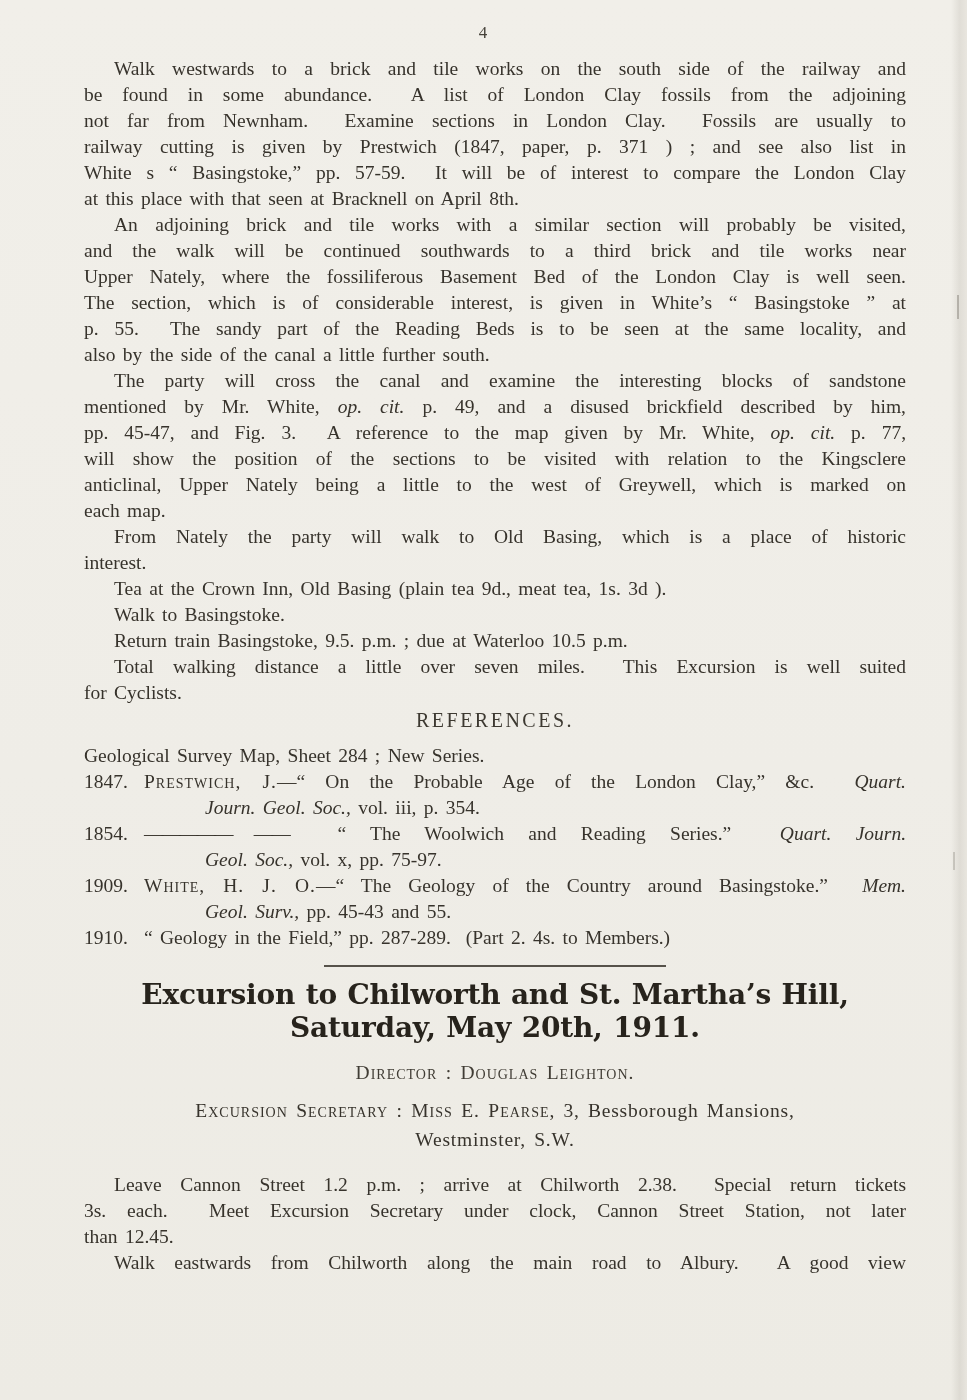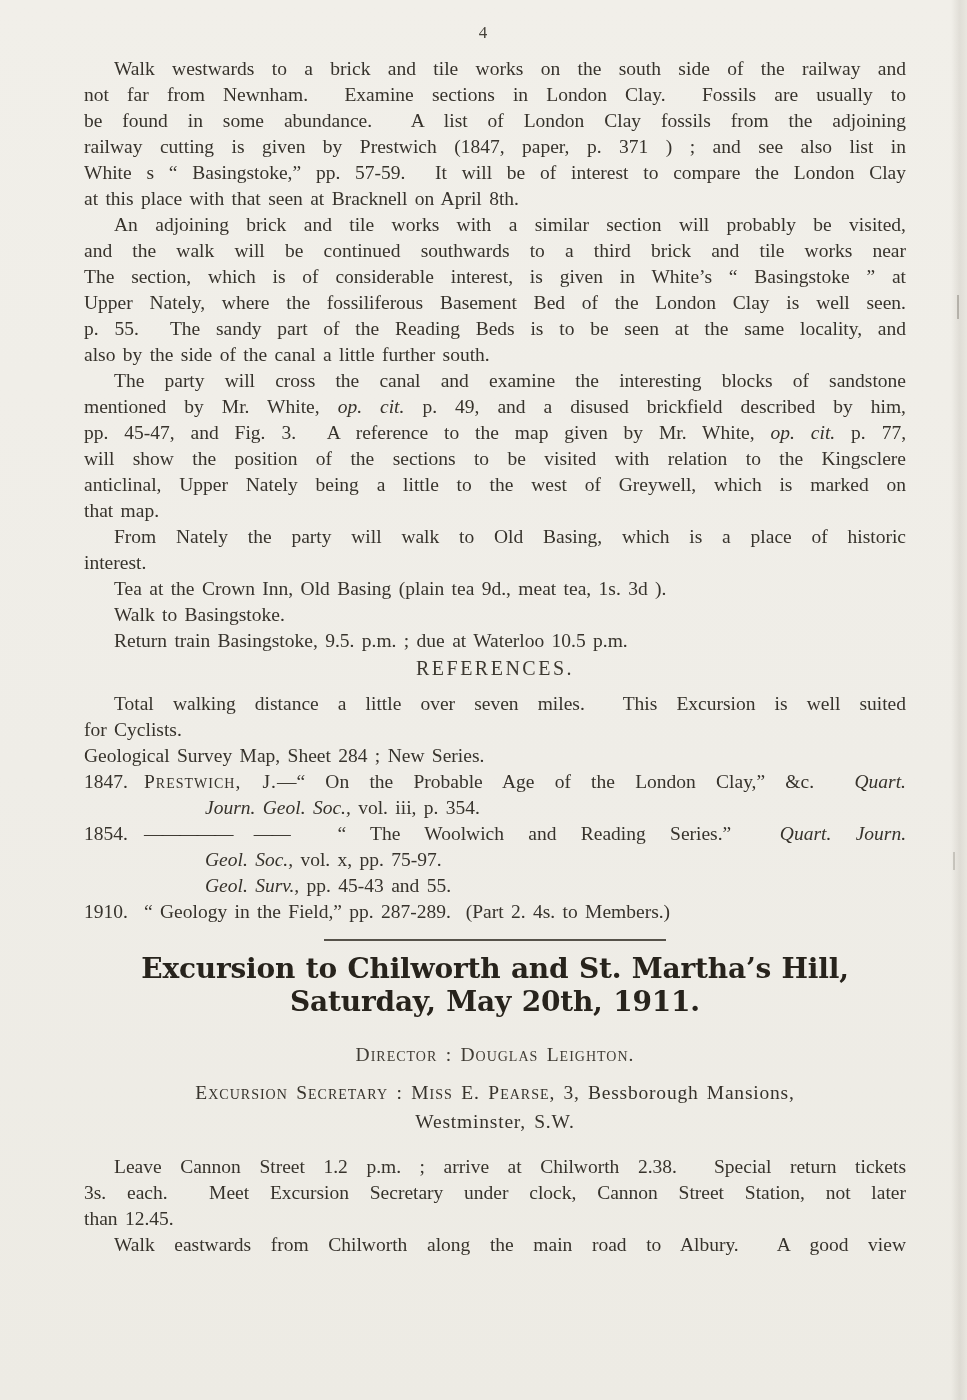--- a/index.html
+++ b/index.html
@@ -32,95 +32,96 @@
   .hang{padding-left:121px;}
   .refhead{text-align:center;margin:1px 0 10px;}
   .refhead .line{font-size:20px;letter-spacing:2.5px;color:#3d3931;}
   .rule{width:342px;height:2px;background:#56524a;margin:14px auto 11px;}
   .h1{text-align:center;}
   .h1 .line{
     font-family:"DejaVu Serif",serif;font-weight:bold;
     font-size:28px;line-height:33px;color:#27231c;
     letter-spacing:-0.2px;word-spacing:1px;
   }
-  .director{text-align:center;margin-top:24px;}
+  .director{text-align:center;margin-top:16px;}
   .director .line{font-size:19.5px;color:#403c34;}
   .secretary{text-align:center;margin-top:10px;margin-bottom:12px;letter-spacing:0.8px;}
   .secretary .line{line-height:29px;}
   
   #edge-shade{
     position:absolute;top:0;right:0;width:16px;height:100%;
     background:linear-gradient(to right,rgba(0,0,0,0),rgba(125,118,106,0.14) 55%,rgba(232,229,222,0.9));
     pointer-events:none;
   }
   #edge-mark-1{position:absolute;top:295px;right:8px;width:2px;height:24px;background:rgba(95,90,80,0.35);}
   #edge-mark-2{position:absolute;top:852px;right:12px;width:2px;height:18px;background:rgba(95,90,80,0.25);}
 </style>
 </head>
 <body>
 
 <div id="sheet">
   <div id="page-number">4</div>
   <div id="text-col">
       <div class="block para">
         <div class="line j ind"><span>Walk westwards to a brick and tile works on the south side of the railway and</span></div>
+        <div class="line j"><span>be found in some abundance.&nbsp; A list of London Clay fossils from the adjoining</span></div>
         <div class="line j"><span>not far from Newnham.&nbsp; Examine sections in London Clay.&nbsp; Fossils are usually to</span></div>
-        <div class="line j"><span>be found in some abundance.&nbsp; A list of London Clay fossils from the adjoining</span></div>
         <div class="line j"><span>railway cutting is given by Prestwich (1847, paper, p. 371 ) ; and see also list in</span></div>
         <div class="line j"><span>White s “ Basingstoke,” pp. 57-59.&nbsp; It will be of interest to compare the London Clay</span></div>
         <div class="line"><span>at this place with that seen at Bracknell on April 8th.</span></div>
       </div>
       <div class="block para">
         <div class="line j ind"><span>An adjoining brick and tile works with a similar section will probably be visited,</span></div>
         <div class="line j"><span>and the walk will be continued southwards to a third brick and tile works near</span></div>
+        <div class="line j"><span>Upper Nately, where the fossiliferous Basement Bed of the London Clay is well seen.</span></div>
         <div class="line j"><span>The section, which is of considerable interest, is given in White’s “ Basingstoke ” at</span></div>
-        <div class="line j"><span>Upper Nately, where the fossiliferous Basement Bed of the London Clay is well seen.</span></div>
         <div class="line j"><span>p. 55.&nbsp; The sandy part of the Reading Beds is to be seen at the same locality, and</span></div>
         <div class="line"><span>also by the side of the canal a little further south.</span></div>
       </div>
       <div class="block para">
         <div class="line j ind"><span>The party will cross the canal and examine the interesting blocks of sandstone</span></div>
         <div class="line j"><span>mentioned by Mr. White, </span><span class="i">op. cit.</span><span> p. 49, and a disused brickfield described by him,</span></div>
         <div class="line j"><span>pp. 45-47, and Fig. 3.&nbsp; A reference to the map given by Mr. White, </span><span class="i">op. cit.</span><span> p. 77,</span></div>
         <div class="line j"><span>will show the position of the sections to be visited with relation to the Kingsclere</span></div>
         <div class="line j"><span>anticlinal, Upper Nately being a little to the west of Greywell, which is marked on</span></div>
-        <div class="line"><span>that map.</span></div>
+        <div class="line"><span>each map.</span></div>
       </div>
       <div class="block para">
         <div class="line j ind"><span>From Nately the party will walk to Old Basing, which is a place of historic</span></div>
         <div class="line"><span>interest.</span></div>
       </div>
       <div class="block para">
         <div class="line ind"><span>Tea at the Crown Inn, Old Basing (plain tea 9d., meat tea, 1s. 3d ).</span></div>
       </div>
       <div class="block para">
         <div class="line ind"><span>Walk to Basingstoke.</span></div>
       </div>
       <div class="block para">
         <div class="line ind"><span>Return train Basingstoke, 9.5. p.m. ; due at Waterloo 10.5 p.m.</span></div>
       </div>
-      <div class="block refhead">
-        <div class="line"><span>REFERENCES.</span></div>
-      </div>
       <div class="block para">
         <div class="line j ind"><span>Total walking distance a little over seven miles.&nbsp; This Excursion is well suited</span></div>
         <div class="line"><span>for Cyclists.</span></div>
+      </div>
+      <div class="block refhead">
+        <div class="line"><span>REFERENCES.</span></div>
       </div>
       <div class="block para">
         <div class="line"><span>Geological Survey Map, Sheet 284 ; New Series.</span></div>
       </div>
       <div class="block ref">
         <div class="line j"><span class="year">1847.</span><span class="sc">Prestwich, J.</span><span>—“ On the Probable Age of the London Clay,” &amp;c.&nbsp; </span><span class="i">Quart.</span></div>
         <div class="line hang"><span class="i">Journ. Geol. Soc.,</span><span> vol. iii, p. 354.</span></div>
       </div>
       <div class="block ref">
         <div class="line j"><span class="year">1854.</span><span class="dash">————— ——</span><span>&nbsp; “ The Woolwich and Reading Series.”&nbsp; </span><span class="i">Quart. Journ.</span></div>
         <div class="line hang"><span class="i">Geol. Soc.,</span><span> vol. x, pp. 75-97.</span></div>
       </div>
       <div class="block ref">
+        <div class="line j"><span class="year">1909.</span><span class="sc">White, H. J. O.</span><span>—“ The Geology of the Country around Basingstoke.”&nbsp; </span><span class="i">Mem.</span></div>
         <div class="line hang"><span class="i">Geol. Surv.,</span><span> pp. 45-43 and 55.</span></div>
       </div>
       <div class="block ref">
         <div class="line"><span class="year">1910.</span><span>“ Geology in the Field,” pp. 287-289.&nbsp; (Part 2. 4s. to Members.)</span></div>
       </div>
       <div class="block rule"></div>
       <div class="block h1">
         <div class="line"><span>Excursion to Chilworth and St. Martha’s Hill,</span></div>
         <div class="line"><span>Saturday, May 20th, 1911.</span></div>
       </div>

